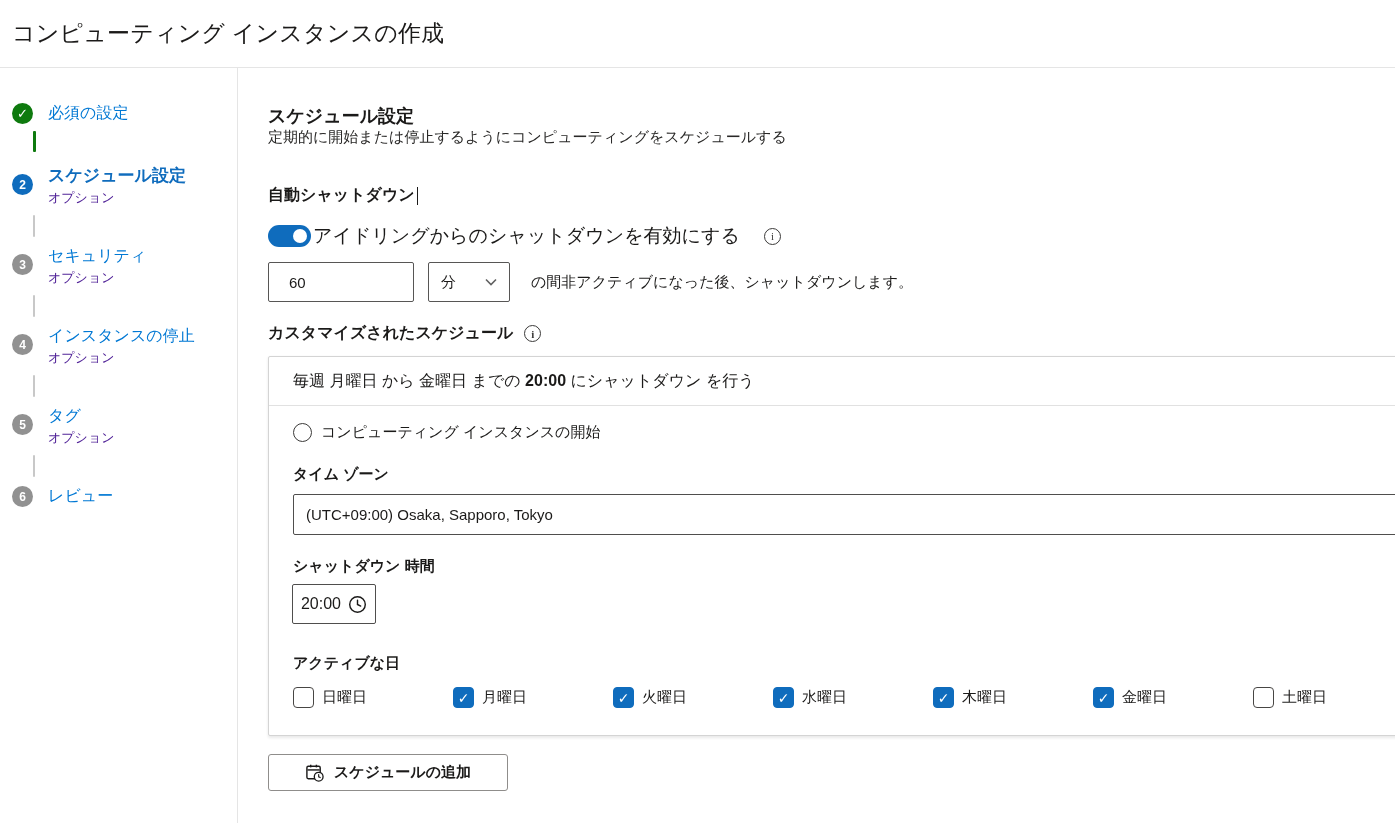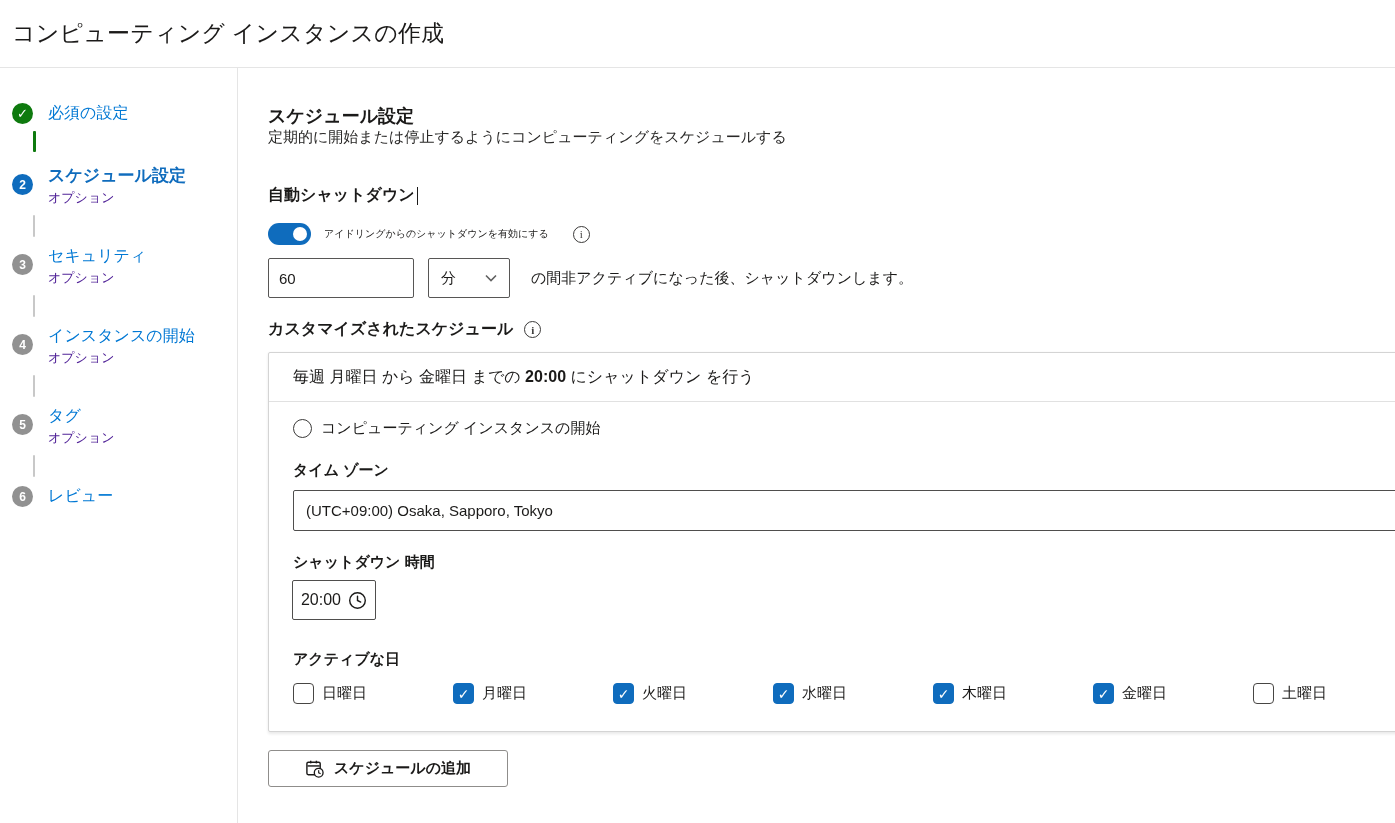--- a/index.html
+++ b/index.html
@@ -42,30 +42,30 @@
   .text-cursor { display:inline-block; width:1px; height:18px; background:#1b1a19;
     margin-left:2px; vertical-align:-3px; }
 
   .toggle-row { margin-top:17px; display:flex; align-items:center; }
   .toggle { width:43px; height:22px; border-radius:11px; background:#c8c6c4;
     position:relative; cursor:pointer; flex:0 0 43px; }
   .toggle.on { background:#0f6cbd; }
   .toggle .knob { position:absolute; top:4px; left:4px; width:14px; height:14px;
     border-radius:50%; background:#fff; }
   .toggle.on .knob { left:auto; right:4px; }
-  .toggle-label { font-size:10px; margin-left:13px;font-family:Liberation Mono, monospace; }
+  .toggle-label { font-size:19px; margin-left:2px;font-family:Liberation Mono, monospace; }
   .info-icon { width:17px; height:17px; border-radius:50%; border:1.4px solid #3b3a39;
     color:#3b3a39; display:inline-flex; align-items:center; justify-content:center;
     font-size:11px; font-style:normal; font-family:"Liberation Serif","DejaVu Serif",serif;
     margin-left:24px; cursor:pointer; flex:0 0 17px; }
   .info-icon.tight { margin-left:11px; }
 
   .idle-row { margin-top:13px; display:flex; align-items:center; }
   .idle-input { width:146px; height:40px; border:1px solid #575655; border-radius:2px;
-    font-size:15px; padding:0 10px; font-family:inherit; color:#1b1a19; }
+    font-size:15px; padding:0 20px; font-family:inherit; color:#1b1a19; }
   .unit-select { width:82px; height:40px; border:1px solid #575655; border-radius:2px;
     margin-left:14px; display:flex; align-items:center; justify-content:space-between;
     padding:0 12px; font-size:15px; cursor:pointer; background:#fff; }
   .idle-suffix { font-size:15px; margin-left:21px; }
 
   
   .panel { margin-top:12px; width:1146px; border:1px solid #d4d4d4; border-radius:2px;
     box-shadow:0 1.5px 3px rgba(0,0,0,.09); background:#fff; }
   .panel-summary { padding:14px 24px 13px; font-size:16px;
     border-bottom:1px solid #e1e1e1; }
@@ -134,21 +134,21 @@
       <div class="step-text">
         <div class="step-label">セキュリティ</div>
         <div class="step-optional">オプション</div>
       </div>
     </div>
     <div class="connector gray"></div>
 
     <div class="step">
       <div class="bubble upcoming">4</div>
       <div class="step-text">
-        <div class="step-label">インスタンスの開始</div>
+        <div class="step-label">インスタンスの停止</div>
         <div class="step-optional">オプション</div>
       </div>
     </div>
     <div class="connector gray"></div>
 
     <div class="step">
       <div class="bubble upcoming">5</div>
       <div class="step-text">
         <div class="step-label">タグ</div>
         <div class="step-optional">オプション</div>

